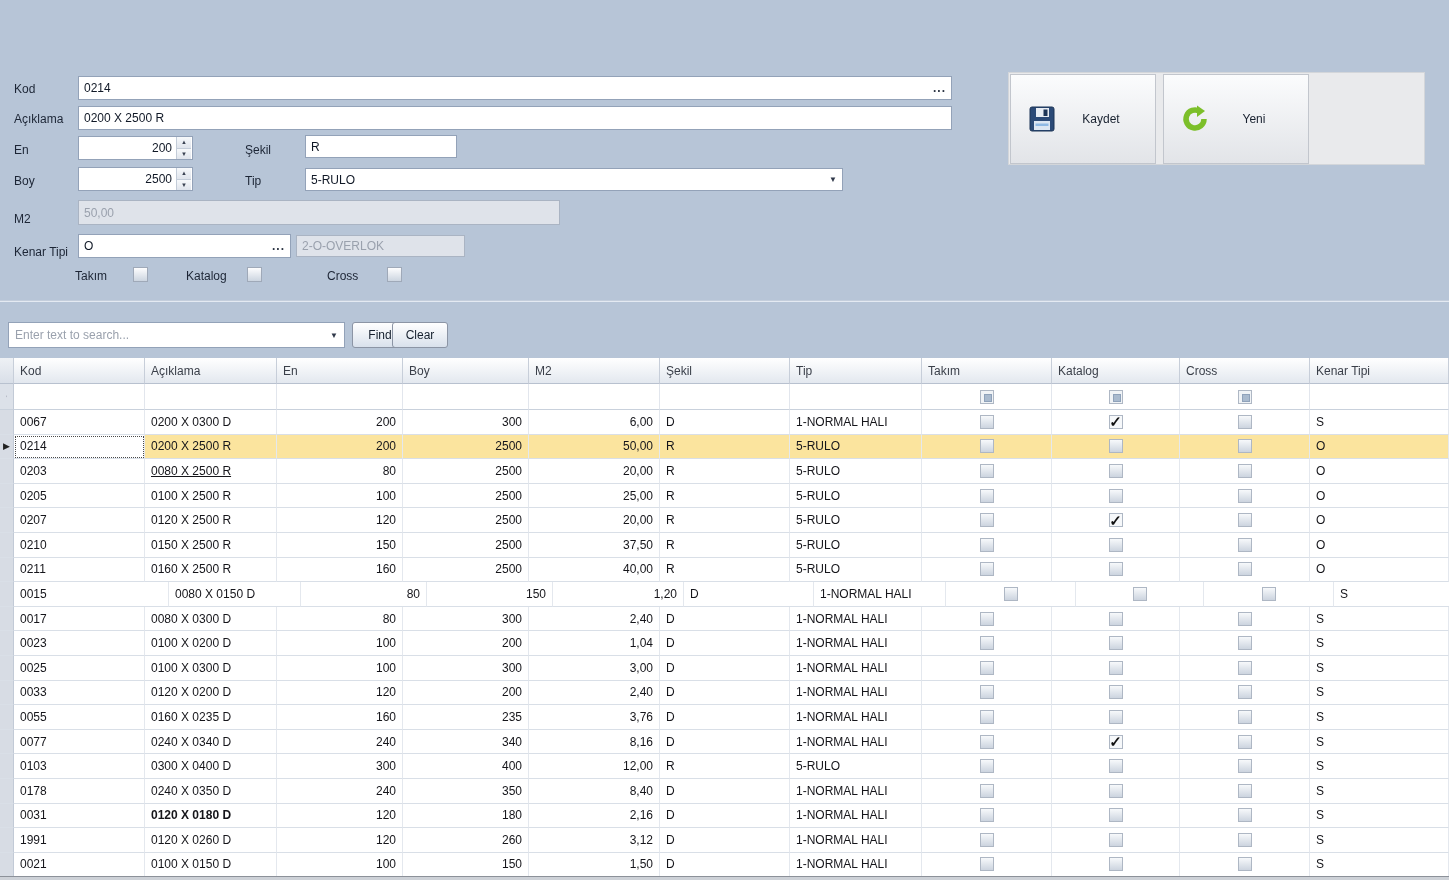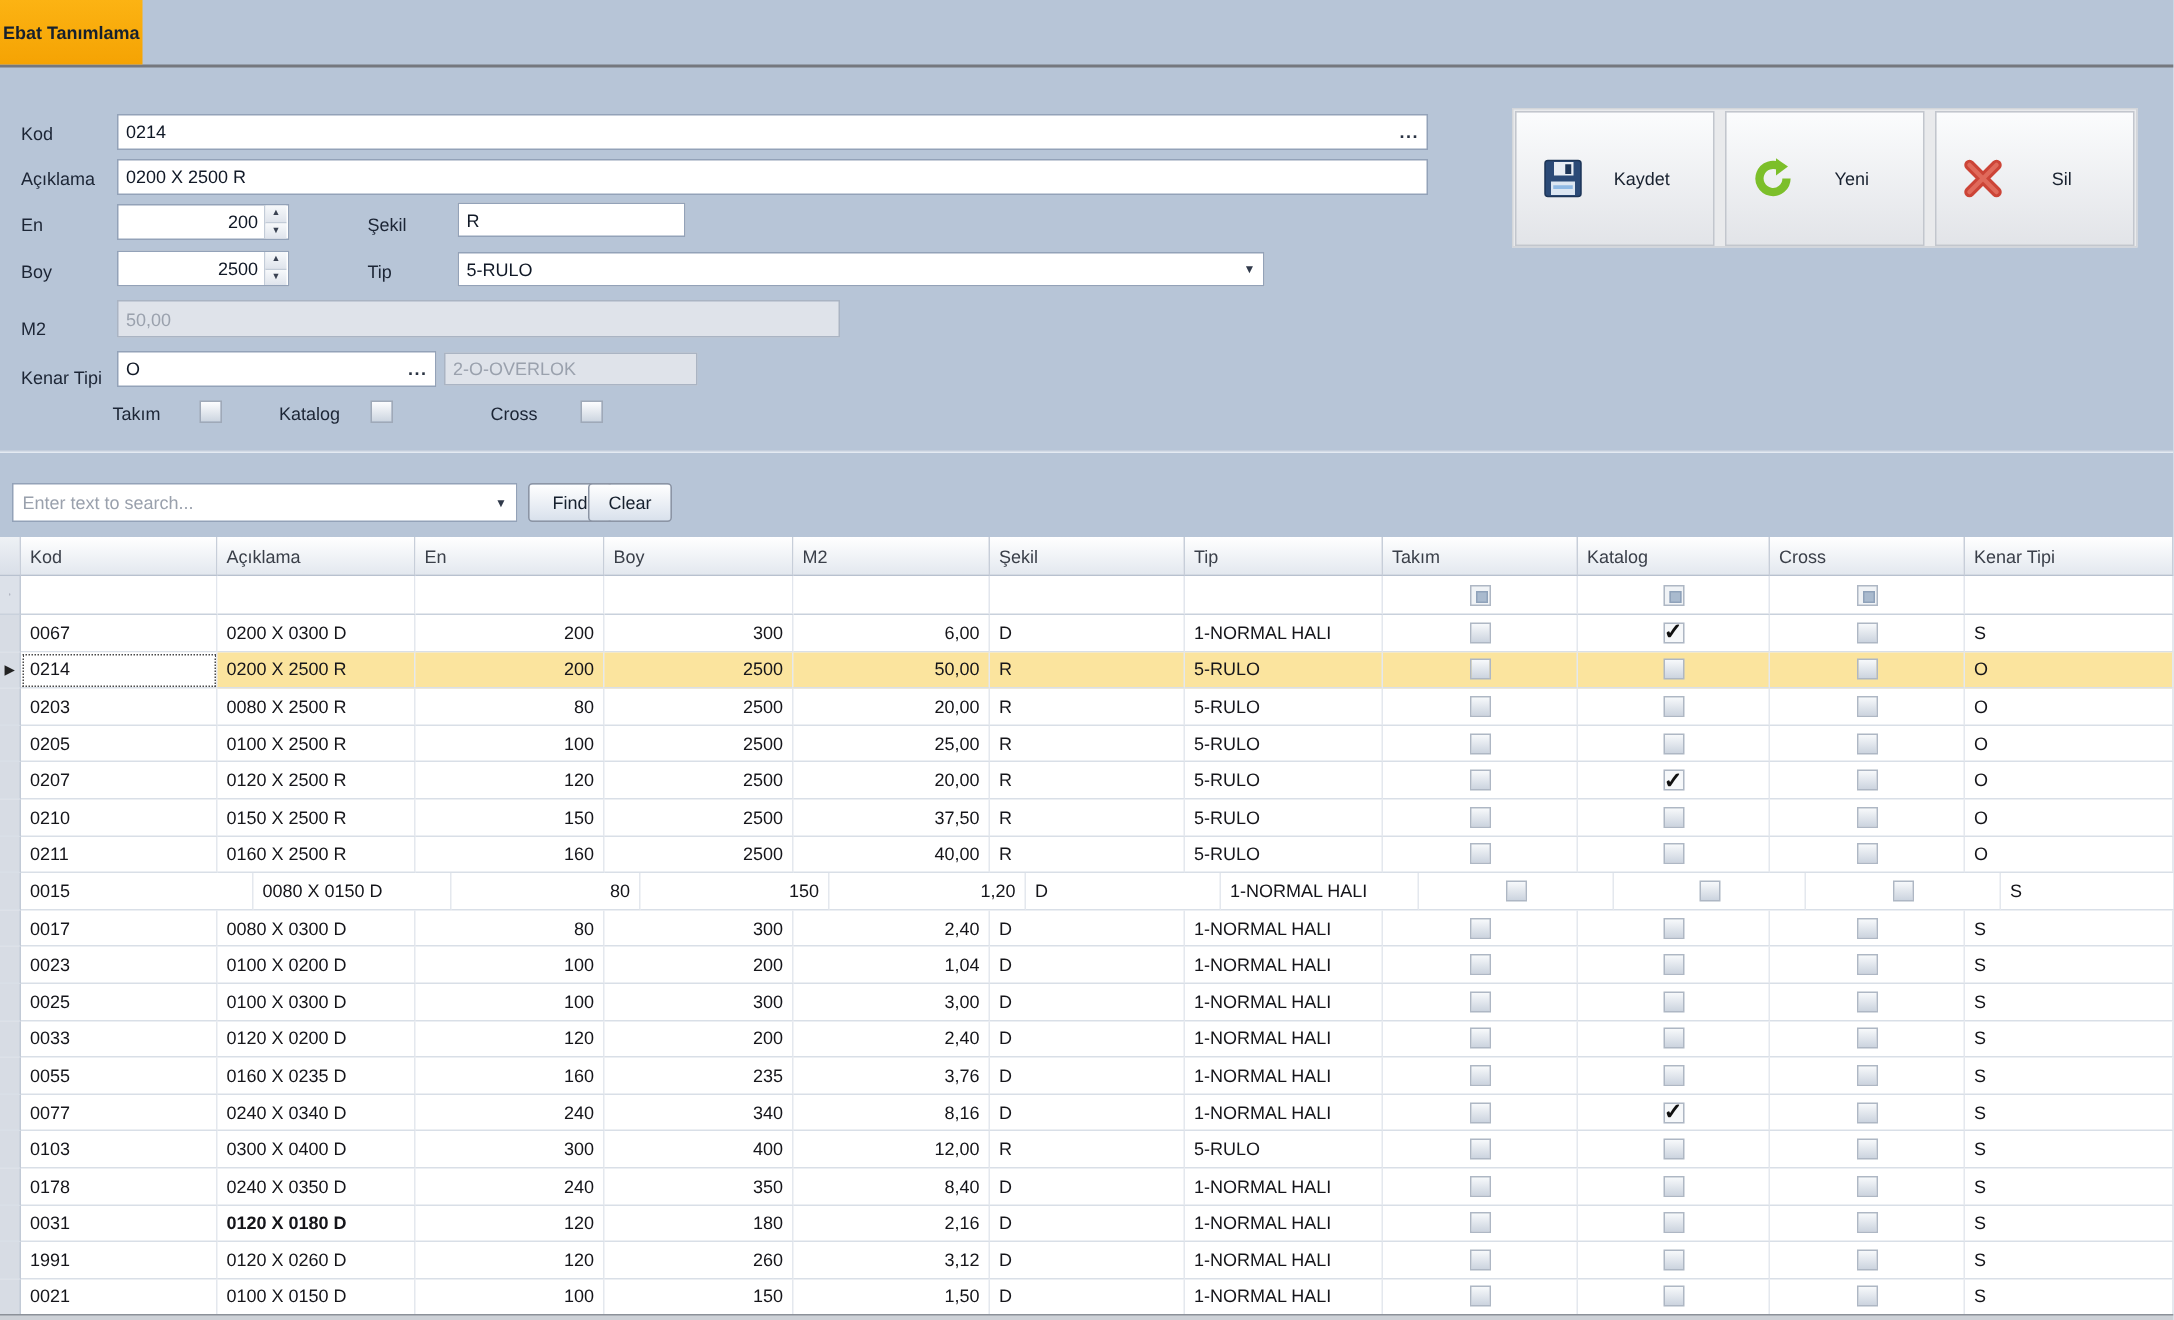--- a/index.html
+++ b/index.html
@@ -63,25 +63,20 @@
   .gridcb.checked { background:#f6f8fa; }
   .gridcb.indeterminate { background:#f0f3f6; position:relative; }
   .gridcb.indeterminate::after { content:""; position:absolute; left:3px; top:3px; width:6px; height:6px; background:#a9bace; border:1px solid #8fa2ba; }
   .bottom-strip { position:absolute; left:0; top:876px; width:1449px; height:4px; background:#cdd1d7; border-top:1px solid #8c9199; }
 </style>
 </head>
 <body>
 
 <div id="app">
 
-  <div class="tabstrip">
-    <div class="tab">
-      <span>Ebat Tanımlama</span>
-    </div>
-  </div>
 
   <div class="flabel" style="left:14px; top:82px">Kod</div>
   <div class="flabel" style="left:14px; top:112px">Açıklama</div>
   <div class="flabel" style="left:14px; top:143px">En</div>
   <div class="flabel" style="left:245px; top:143px">Şekil</div>
   <div class="flabel" style="left:14px; top:174px">Boy</div>
   <div class="flabel" style="left:245px; top:174px">Tip</div>
   <div class="flabel" style="left:14px; top:212px">M2</div>
   <div class="flabel" style="left:14px; top:245px">Kenar Tipi</div>
 
@@ -154,29 +149,20 @@
     </div>
     <div class="action-btn">
       <span class="icon">
         <svg viewBox="0 0 30 30" width="30" height="30">
           <path d="M24 15a9 9 0 1 1-4.2-7.6" fill="none" stroke="#7cbf2a" stroke-width="5.5" stroke-linecap="butt"></path>
           <polygon points="17,1.5 17,13 25,7" fill="#7cbf2a"></polygon>
         </svg>
       </span>
       <span class="lbl">Yeni</span>
     </div>
-    <div class="action-btn">
-      <span class="icon">
-        <svg viewBox="0 0 30 30" width="30" height="30">
-          <path d="M6 6 L24 24 M24 6 L6 24" stroke="#cc4437" stroke-width="7" stroke-linecap="round"></path>
-          <path d="M6 6 L24 24 M24 6 L6 24" stroke="#e06a5b" stroke-width="3" stroke-linecap="round"></path>
-        </svg>
-      </span>
-      <span class="lbl">Sil</span>
-    </div>
   </div>
 
   <div class="sep"></div>
   <div class="search-input">
     <span class="ph">Enter text to search...</span>
     <span class="arr">▼</span>
   </div>
   <div class="sbtn" style="left:352px">Find</div>
   <div class="sbtn" style="left:392px">Clear</div>
 
@@ -259,21 +245,21 @@
             <span class="gridcb"></span>
           </div>
           <div class="cell center" style="width: 130px; flex: 0 0 auto;">
             <span class="gridcb"></span>
           </div>
           <div class="cell left" style="width: 139px; flex: 0 0 auto;">O</div>
         </div>
         <div class="grid-row">
           <div class="cell indicator" style="width: 14px; flex: 0 0 auto;"></div>
           <div class="cell left" style="width: 131px; flex: 0 0 auto;">0203</div>
-          <div class="cell left" style="width: 132px; flex: 0 0 auto;">0080 X 2500 R</div>
+          <div class="cell left" style="width: 132px; flex: 0 0 auto; text-decoration: underline;">0080 X 2500 R</div>
           <div class="cell right" style="width: 126px; flex: 0 0 auto;">80</div>
           <div class="cell right" style="width: 126px; flex: 0 0 auto;">2500</div>
           <div class="cell right" style="width: 131px; flex: 0 0 auto;">20,00</div>
           <div class="cell left" style="width: 130px; flex: 0 0 auto;">R</div>
           <div class="cell left" style="width: 132px; flex: 0 0 auto;">5-RULO</div>
           <div class="cell center" style="width: 130px; flex: 0 0 auto;">
             <span class="gridcb"></span>
           </div>
           <div class="cell center" style="width: 128px; flex: 0 0 auto;">
             <span class="gridcb"></span>

